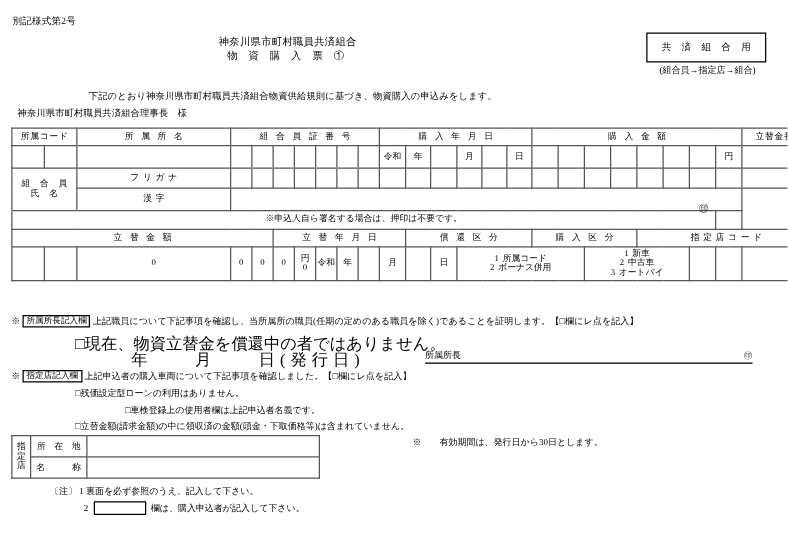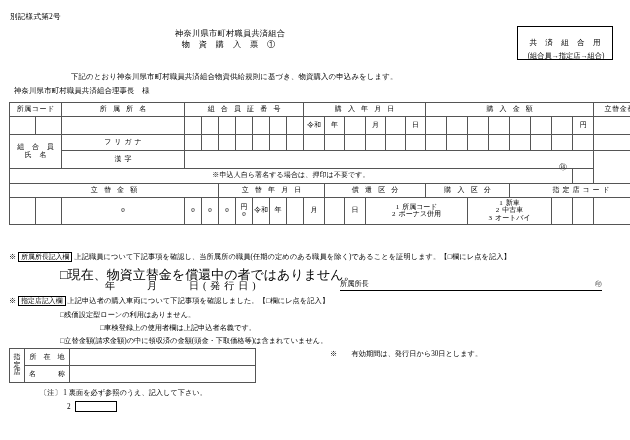--- a/index.html
+++ b/index.html
@@ -30,21 +30,21 @@
     text-align: center;
     line-height: 1.35;
   }
   #doc-title-org { font-size: 8.2px; letter-spacing: 0.3px; }
   #doc-title-main {
     font-size: 8.2px;
     letter-spacing: 3.4px;
   }
   #stamp-box {
     left: 517px; top: 26px;
-    width: 96px; height: 34px;
+    width: 96px; height: 24px;
     border: 1px solid #000;
     box-sizing: border-box;
     display: flex;
     align-items: center;
     justify-content: center;
     font-size: 7.6px;
     letter-spacing: 3.2px;
     text-indent: 3.2px;
   }
   #stamp-flow {
@@ -129,21 +129,21 @@
   .boxed-label {
     display: inline-block;
     border: 0.7px solid #000;
     padding: 0.5px 2px;
     font-size: 6.8px;
     line-height: 1;
     vertical-align: middle;
   }
   #note1 { left: 9px; top: 252px; }
   #note1-sub { left: 60px; top: 266px; font-size: 13px; }
-  #note1-date { left: 105px; top: 279px; font-size: 10px; letter-spacing: 4px; }
+  #note1-date { left: 105px; top: 279px; font-size: 13px; letter-spacing: 4px; }
   #note1-sign {
     left: 340px; top: 279px;
     width: 262px;
     border-bottom: 0.7px solid #000;
     font-size: 7.2px;
     display: flex;
     justify-content: space-between;
     align-items: flex-end;
     padding-bottom: 0.5px;
   }
@@ -411,13 +411,14 @@
   </table>
 
 <div class="abs nowrap" id="fn1">
   <span>〔注〕</span>
   <span>1</span>
   <span>裏面を必ず参照のうえ、記入して下さい。</span>
 </div>
 <div class="abs nowrap" id="fn2">
   <span>2</span>
   <span id="fn2-box"></span>
+  <span>欄は、購入申込者が記入して下さい。</span>
 </div>
 
 </body></html>

